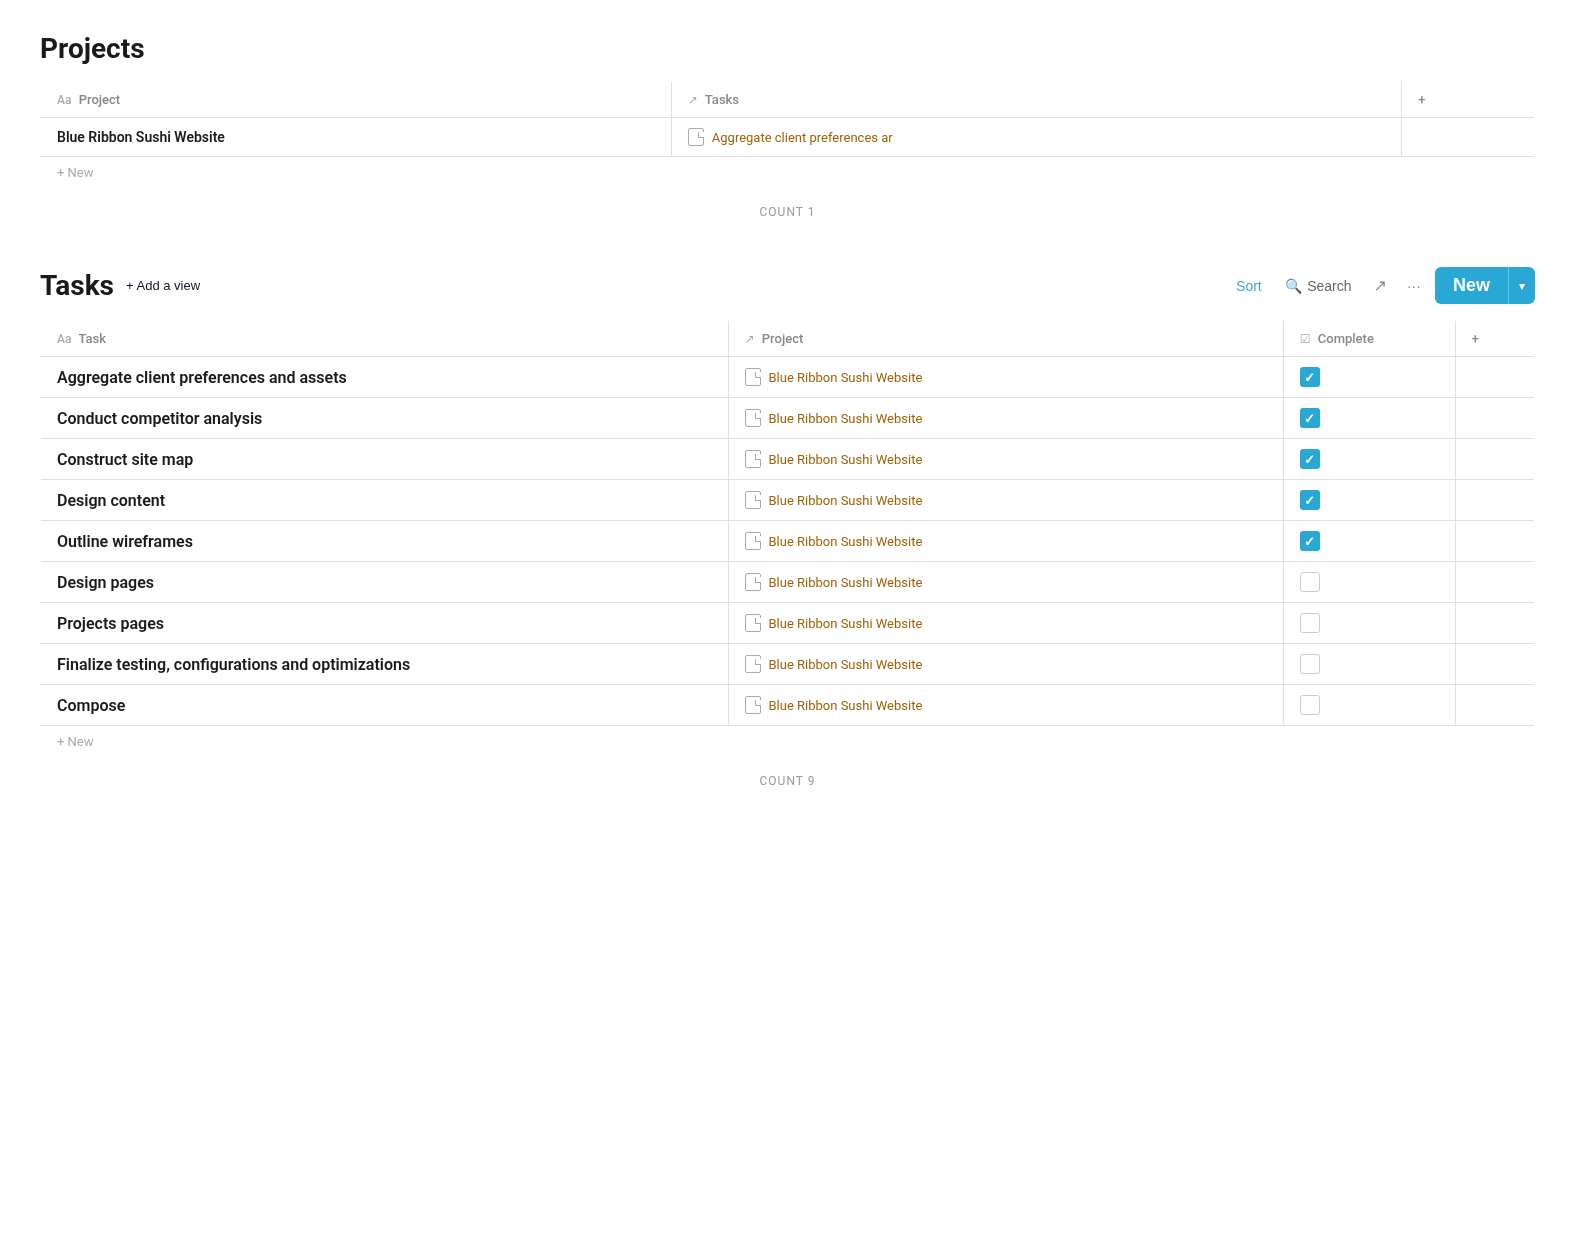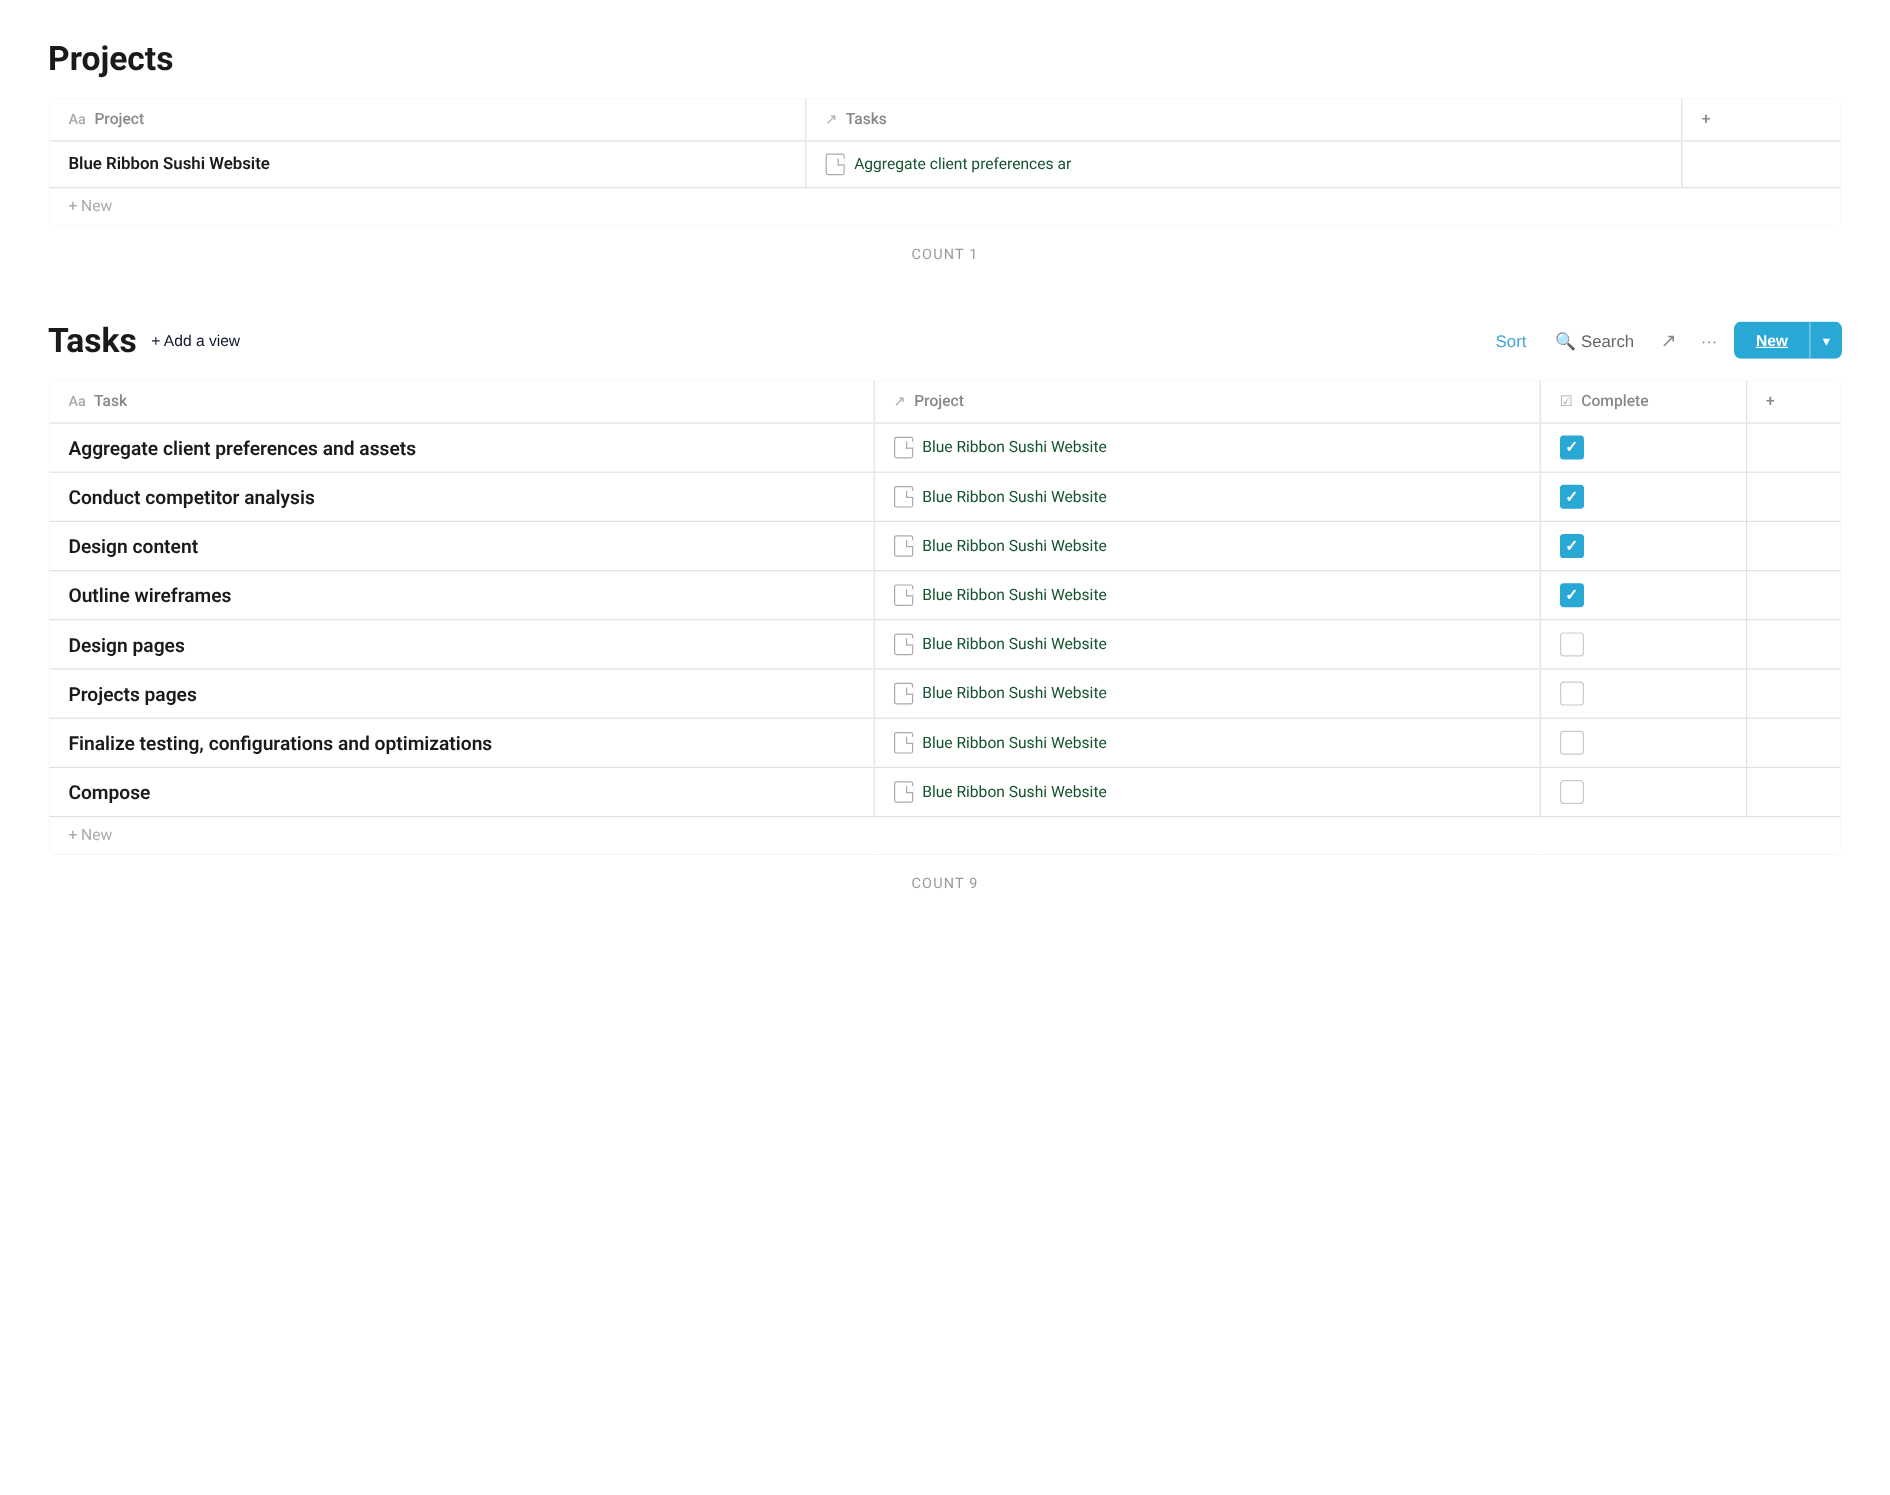--- a/index.html
+++ b/index.html
@@ -64,21 +64,21 @@
     .col-tasks { width: 440px; }
     .col-plus { width: 80px; color: #aaa; font-size: 18px; }
 
     .project-name { font-weight: 600; font-size: 14px; }
 
     .task-cell-content {
       display: flex;
       align-items: center;
       gap: 8px;
       font-size: 13px;
-      color: #14532d;
+      color: #a16207;
     }
 
     .doc-icon {
       width: 16px;
       height: 18px;
       border: 1.5px solid #aaa;
       border-radius: 2px;
       position: relative;
       flex-shrink: 0;
     }
@@ -178,24 +178,23 @@
       align-items: stretch;
       border-radius: 6px;
       overflow: hidden;
     }
 
     .new-main-btn {
       background: #29a8d6;
       color: #fff;
       border: none;
       padding: 8px 18px;
-      font-size: 13px;
+      font-size: 18px;
       font-weight: 600;
       cursor: pointer;
-      text-decoration: underline;
     }
 
     .new-dropdown-btn {
       background: #29a8d6;
       color: #fff;
       border: none;
       border-left: 1px solid rgba(255,255,255,0.3);
       padding: 8px 10px;
       font-size: 12px;
       cursor: pointer;
@@ -350,20 +349,35 @@
       </div>
     </td>
         <td class="col-complete">
           <div class="complete-cell">
             <div class="checkbox-checked"></div>
           </div>
         </td>
         <td class="col-add"></td>
       </tr>
       <tr>
+        <td class="col-task"><span class="task-name">Construct site map</span></td>
+        <td class="col-proj">
+      <div class="task-cell-content">
+        <div class="doc-icon"></div>
+        <span>Blue Ribbon Sushi Website</span>
+      </div>
+    </td>
+        <td class="col-complete">
+          <div class="complete-cell">
+            <div class="checkbox-checked"></div>
+          </div>
+        </td>
+        <td class="col-add"></td>
+      </tr>
+      <tr>
         <td class="col-task"><span class="task-name">Design content</span></td>
         <td class="col-proj">
       <div class="task-cell-content">
         <div class="doc-icon"></div>
         <span>Blue Ribbon Sushi Website</span>
       </div>
     </td>
         <td class="col-complete">
           <div class="complete-cell">
             <div class="checkbox-checked"></div>

